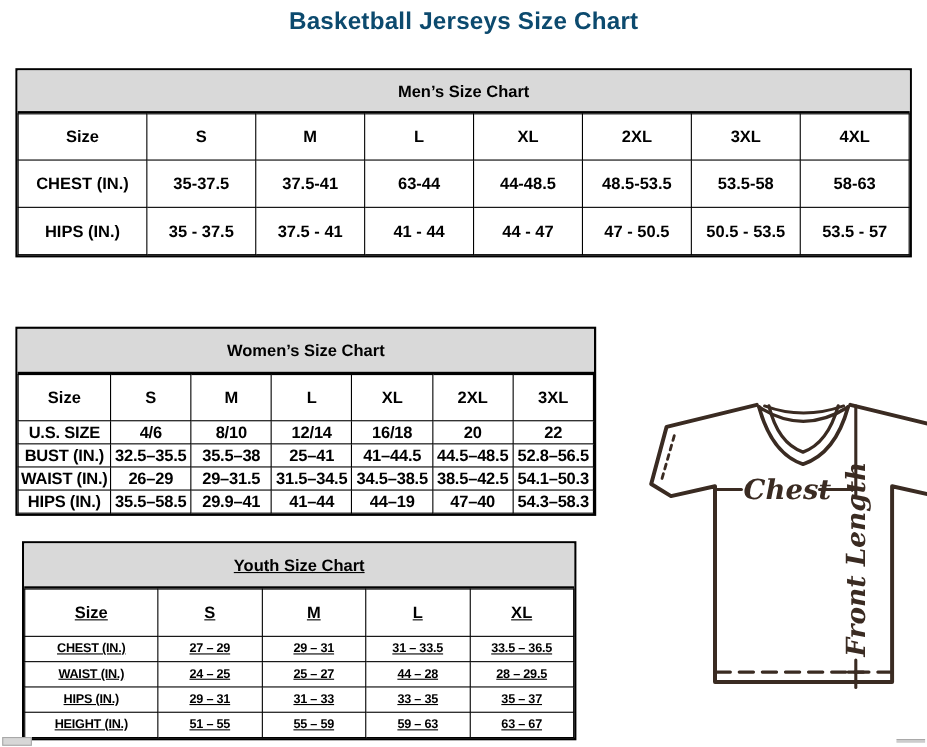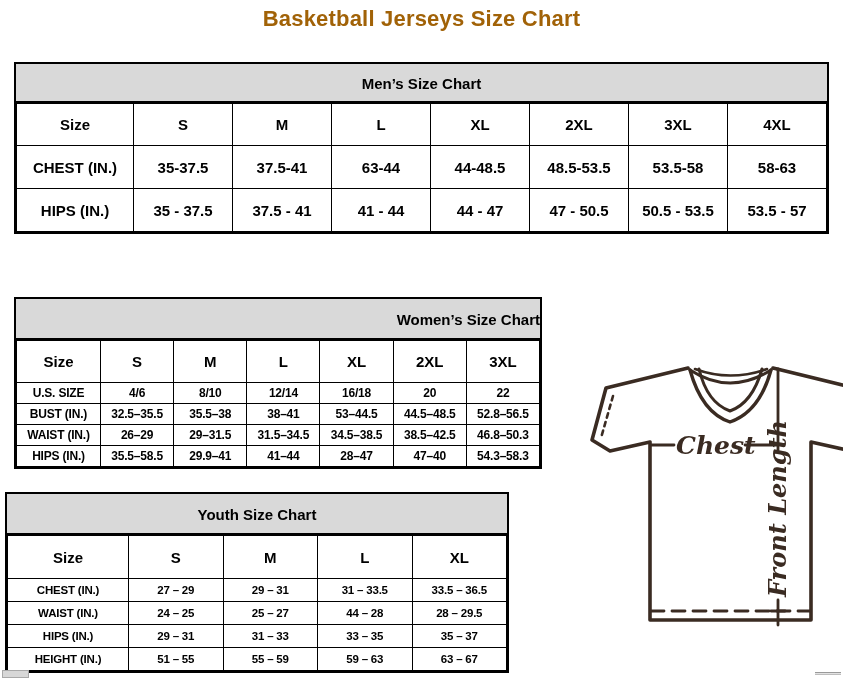--- a/index.html
+++ b/index.html
@@ -2,21 +2,21 @@
 <html><head>
 <meta charset="utf-8">
 <style>
   * { margin:0; padding:0; box-sizing:border-box; }
   html,body { width:843px; height:679px; background:#ffffff;
     font-family:"Liberation Sans", sans-serif; overflow:hidden; }
   body { position:relative; }
 
   .page-title {
     position:absolute; left:0; top:6px; width:843px;
-    text-align:center; font-size:22px; font-weight:bold; color:#a16207;
+    text-align:center; font-size:22px; font-weight:bold; color:#0c4a6e;
     letter-spacing:0.2px;
   }
 
   .size-table {
     position:absolute; border:2px solid #000; background:#fff;
   }
   .chart-title {
     background:#d9d9d9; border-bottom:2px solid #000;
     font-weight:bold; text-align:center; font-size:15px; color:#000;
   }
@@ -30,27 +30,27 @@
 
   
   #tbl-men { left:14px; top:62px; width:815px; }
   #tbl-men .chart-title { height:39px; line-height:39px; }
   #tbl-men tr.colhdr th { height:42px; font-size:15px; }
   #tbl-men tr.datarow th, #tbl-men tr.datarow td { height:43px; font-size:15px; }
   #tbl-men th:first-child { width:117px; }
 
   
   #tbl-women { left:14px; top:297px; width:528px; }
-  #tbl-women .chart-title { height:41px; line-height:41px;text-align:right; }
+  #tbl-women .chart-title { height:41px; line-height:41px; }
   #tbl-women tr.colhdr th { height:42px; font-size:15px; }
-  #tbl-women tr.datarow th, #tbl-women tr.datarow td { height:21px; font-size:12px; letter-spacing:-0.2px; }
+  #tbl-women tr.datarow th, #tbl-women tr.datarow td { height:21px; font-size:15px; letter-spacing:-0.2px; }
   #tbl-women th:first-child { width:84px; }
 
   
-  #tbl-youth { left:5px; top:492px; width:504px; }
+  #tbl-youth { left:20px; top:492px; width:504px;text-decoration:underline; }
   #tbl-youth .chart-title { height:41px; line-height:41px; }
   #tbl-youth tr.colhdr th { height:43px; font-size:15px; }
   #tbl-youth tr.datarow th, #tbl-youth tr.datarow td { height:23px; font-size:11.5px; letter-spacing:-0.2px; }
   #tbl-youth th:first-child { width:121px; }
 
   
   .jersey-diagram { position:absolute; left:588px; top:354px; width:287px; height:294px; }
   .jersey-diagram svg { display:block; width:100%; height:100%; }
   .measure-label {
     font-family:"DejaVu Serif", serif; font-style:italic; font-weight:bold;
@@ -131,40 +131,40 @@
             <td>8/10</td>
             <td>12/14</td>
             <td>16/18</td>
             <td>20</td>
             <td>22</td>
           </tr>
           <tr class="datarow">
             <th>BUST (IN.)</th>
             <td>32.5–35.5</td>
             <td>35.5–38</td>
-            <td>38–41</td>
-            <td>53–44.5</td>
+            <td>25–41</td>
+            <td>41–44.5</td>
             <td>44.5–48.5</td>
             <td>52.8–56.5</td>
           </tr>
           <tr class="datarow">
             <th>WAIST (IN.)</th>
             <td>26–29</td>
             <td>29–31.5</td>
             <td>31.5–34.5</td>
             <td>34.5–38.5</td>
             <td>38.5–42.5</td>
-            <td>46.8–50.3</td>
+            <td>54.1–50.3</td>
           </tr>
           <tr class="datarow">
             <th>HIPS (IN.)</th>
             <td>35.5–58.5</td>
             <td>29.9–41</td>
             <td>41–44</td>
-            <td>28–47</td>
+            <td>44–19</td>
             <td>47–40</td>
             <td>54.3–58.3</td>
           </tr>
         </tbody>
       </table>
     </div>
 </div>
 
 <div class="size-table" id="tbl-youth">
   <div class="chart-title">Youth Size Chart</div>

